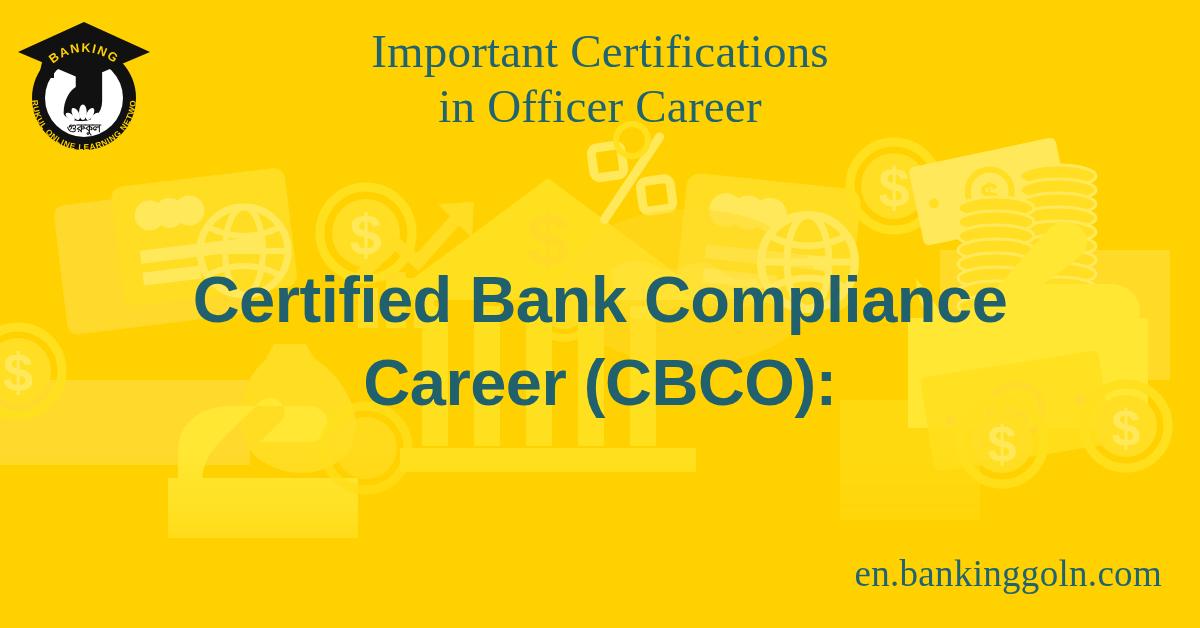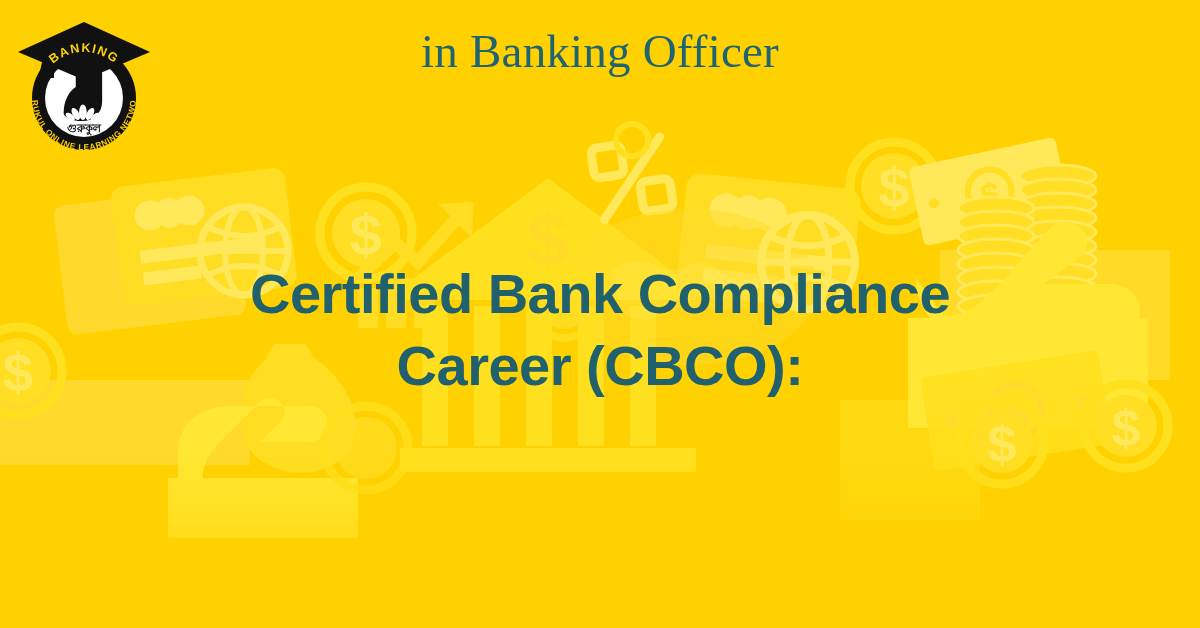--- a/index.html
+++ b/index.html
@@ -52,21 +52,21 @@
 
   
   #title {
     position: absolute;
     left: 40px;
     top: 258px;
     width: 1120px;
     text-align: center;
     font-family: "Liberation Sans", sans-serif;
     font-weight: 700;
-    font-size: 56px;
+    font-size: 65px;
     line-height: 1.28;
     color: #21616E;
     letter-spacing: -0.5px;
   }
   #title .tline { display: block; white-space: nowrap; }
 
   
   #footer-url {
     position: absolute;
     right: 38px;
@@ -317,22 +317,24 @@
 
     <text font-family="Liberation Sans, sans-serif" font-size="12.5" font-weight="700" fill="#FFD100" letter-spacing="1.4">
       <textPath href="#arcTop" startOffset="50%" text-anchor="middle">BANKING</textPath>
     </text>
     <text font-family="Liberation Sans, sans-serif" font-size="8.2" font-weight="700" fill="#FFD100" letter-spacing="0.7">
       <textPath href="#arcBottom" startOffset="50%" text-anchor="middle">GURUKUL ONLINE LEARNING NETWORK</textPath>
     </text>
   </svg>
 
   <div id="header">
-    <span class="hline">in Banking Officer</span>
+    <span class="hline">Important Certifications</span>
+    <span class="hline">in Officer Career</span>
   </div>
 
   <div id="title">
     <span class="tline">Certified Bank Compliance</span>
     <span class="tline">Career (CBCO):</span>
   </div>
 
+  <div id="footer-url">en.bankinggoln.com</div>
 
 </div>
 
 </body></html>

